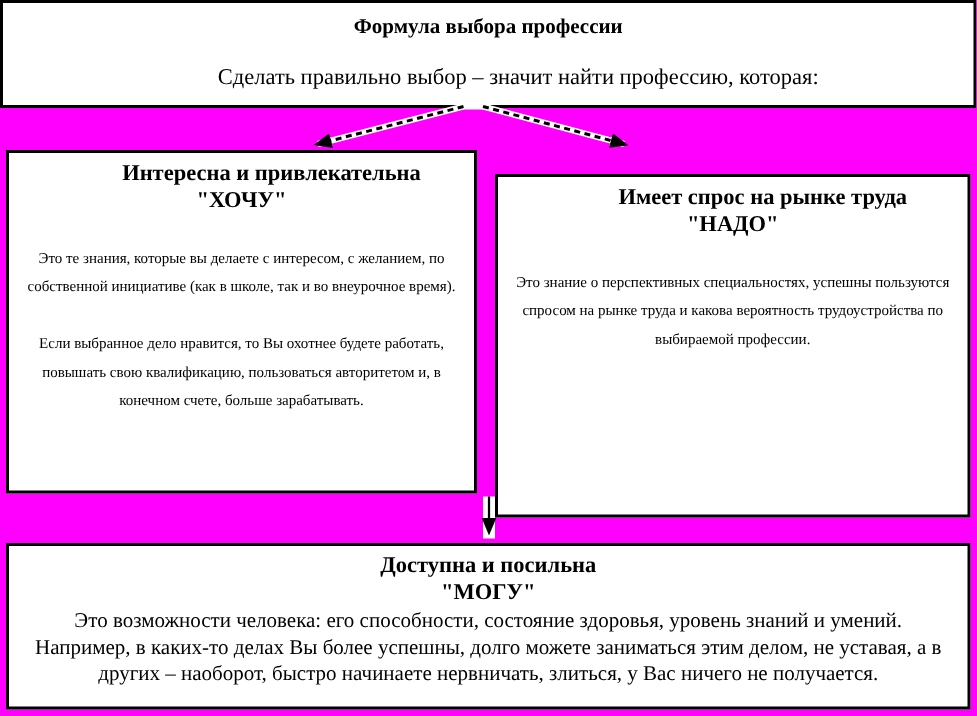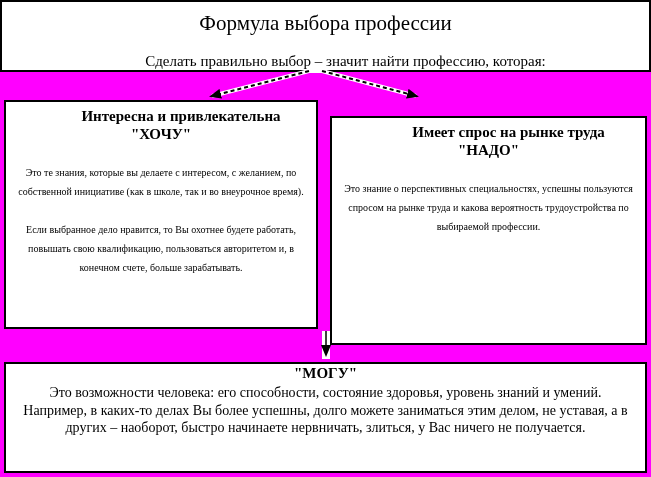--- a/index.html
+++ b/index.html
@@ -14,21 +14,21 @@
     overflow: hidden;
   }
   .wbox {
     position: absolute;
     background: #FFFFFF;
     border: 2px solid #000000;
     box-sizing: border-box;
     text-align: center;
   }
   #header-box { left: 0; top: 0; width: 651px; height: 72px; }
-  .main-title { font-size: 21px; font-weight: normal; margin-top: 9px; }
+  .main-title { font-size: 14px; font-weight: bold; margin-top: 9px; }
   .subtitle  { font-size: 15px; margin-top: 17px; padding-left: 40px; }
 
   #want-box { left: 4px;   top: 100px; width: 314px; height: 229px; }
   #need-box { left: 330px; top: 100px; width: 317px; height: 229px; margin-top: 16px; }
   .col-title   { font-weight: bold; font-size: 15px; line-height: 18px; margin-top: 5px; padding-left: 40px; }
   .col-keyword { font-weight: bold; font-size: 15px; line-height: 18px; }
   .col-body    { font-size: 10px; line-height: 19px; margin: 20px 7px 0; }
   .col-body.second { margin-top: 19px; }
 
   #can-box { left: 4px; top: 362px; width: 643px; height: 111px; }
@@ -59,20 +59,21 @@
     <div class="col-body second">Если выбранное дело нравится, то Вы охотнее будете работать, повышать свою квалификацию, пользоваться авторитетом и, в конечном счете, больше зарабатывать.</div>
   </div>
 
   <div class="wbox" id="need-box">
     <div class="col-title">Имеет спрос на рынке труда</div>
     <div class="col-keyword">"НАДО"</div>
     <div class="col-body">Это знание о перспективных специальностях, успешны пользуются спросом на рынке труда и какова вероятность трудоустройства по выбираемой профессии.</div>
   </div>
 
   <div class="wbox" id="can-box">
+    <div class="can-title">Доступна и посильна</div>
     <div class="can-keyword">"МОГУ"</div>
     <div class="can-body">Это возможности человека: его способности, состояние здоровья, уровень знаний и умений. Например, в каких-то делах Вы более успешны, долго можете заниматься этим делом, не уставая, а в других – наоборот, быстро начинаете нервничать, злиться, у Вас ничего не получается.</div>
   </div>
 
   <svg id="connector-layer" width="651" height="477" viewBox="0 0 651 477" xmlns="http://www.w3.org/2000/svg">
     <defs>
       <marker id="ah" markerWidth="12" markerHeight="10" refX="9" refY="5" orient="auto" markerUnits="userSpaceOnUse">
         <path d="M0,0 L12,5 L0,10 z" fill="#000000"></path>
       </marker>
     </defs>

